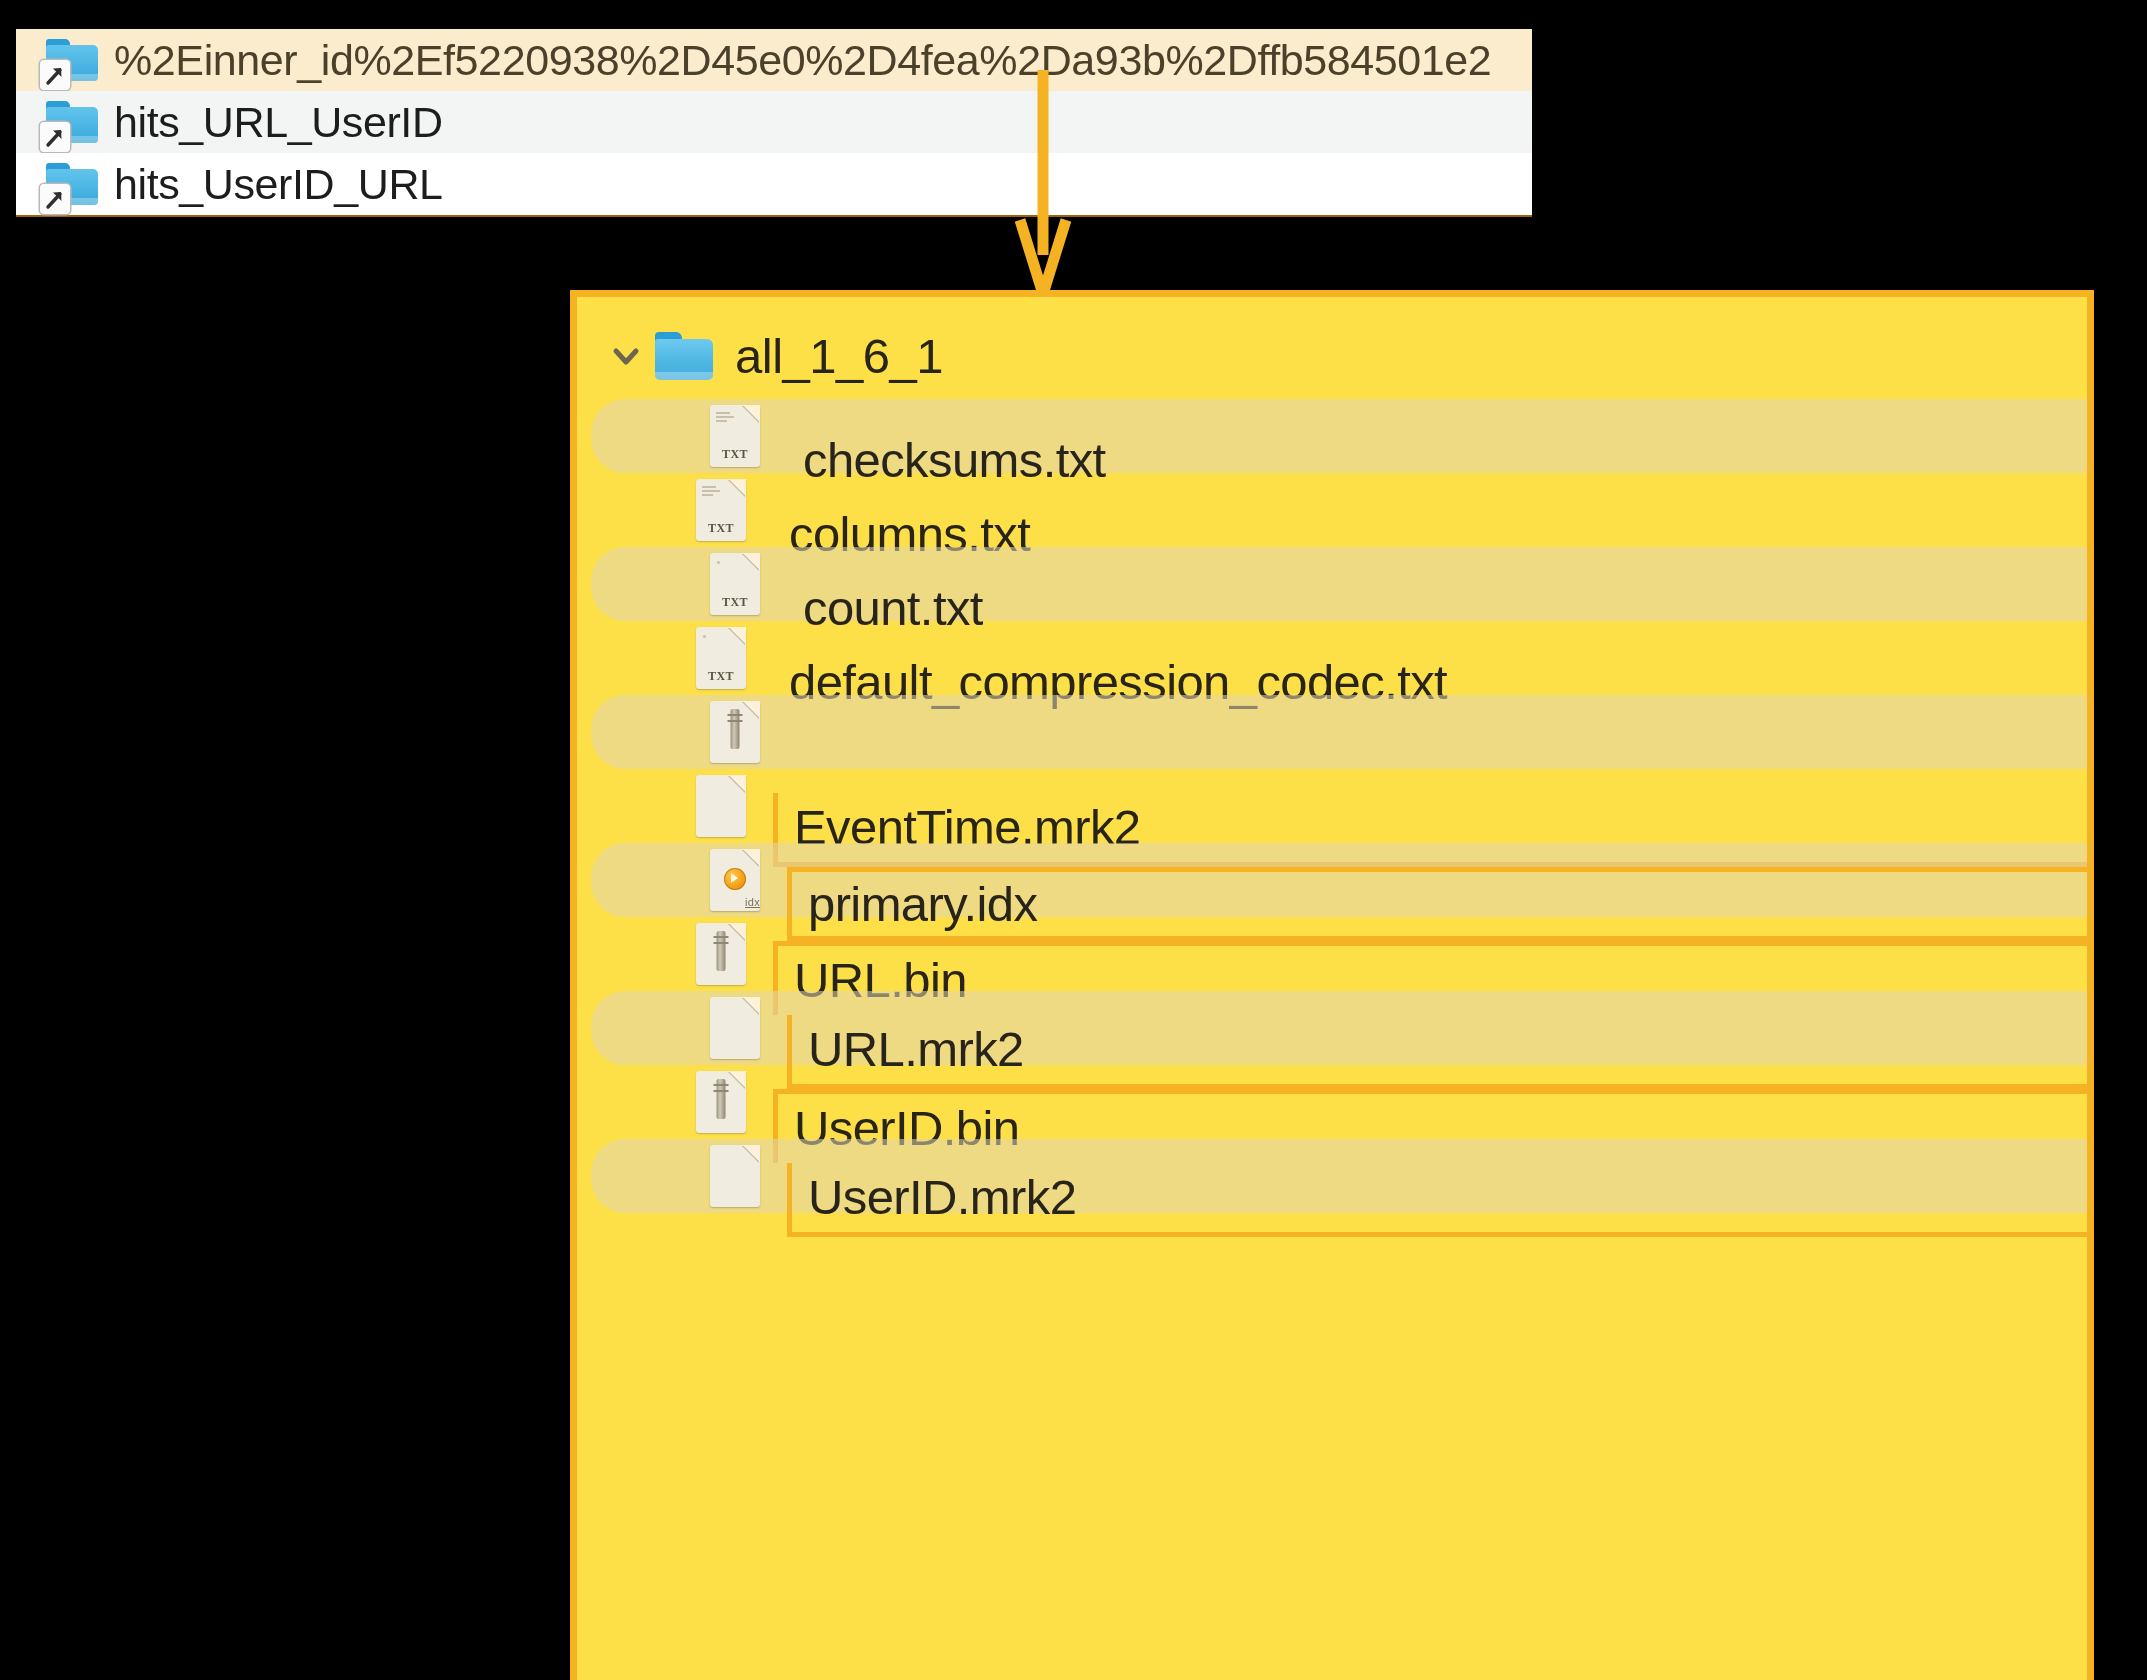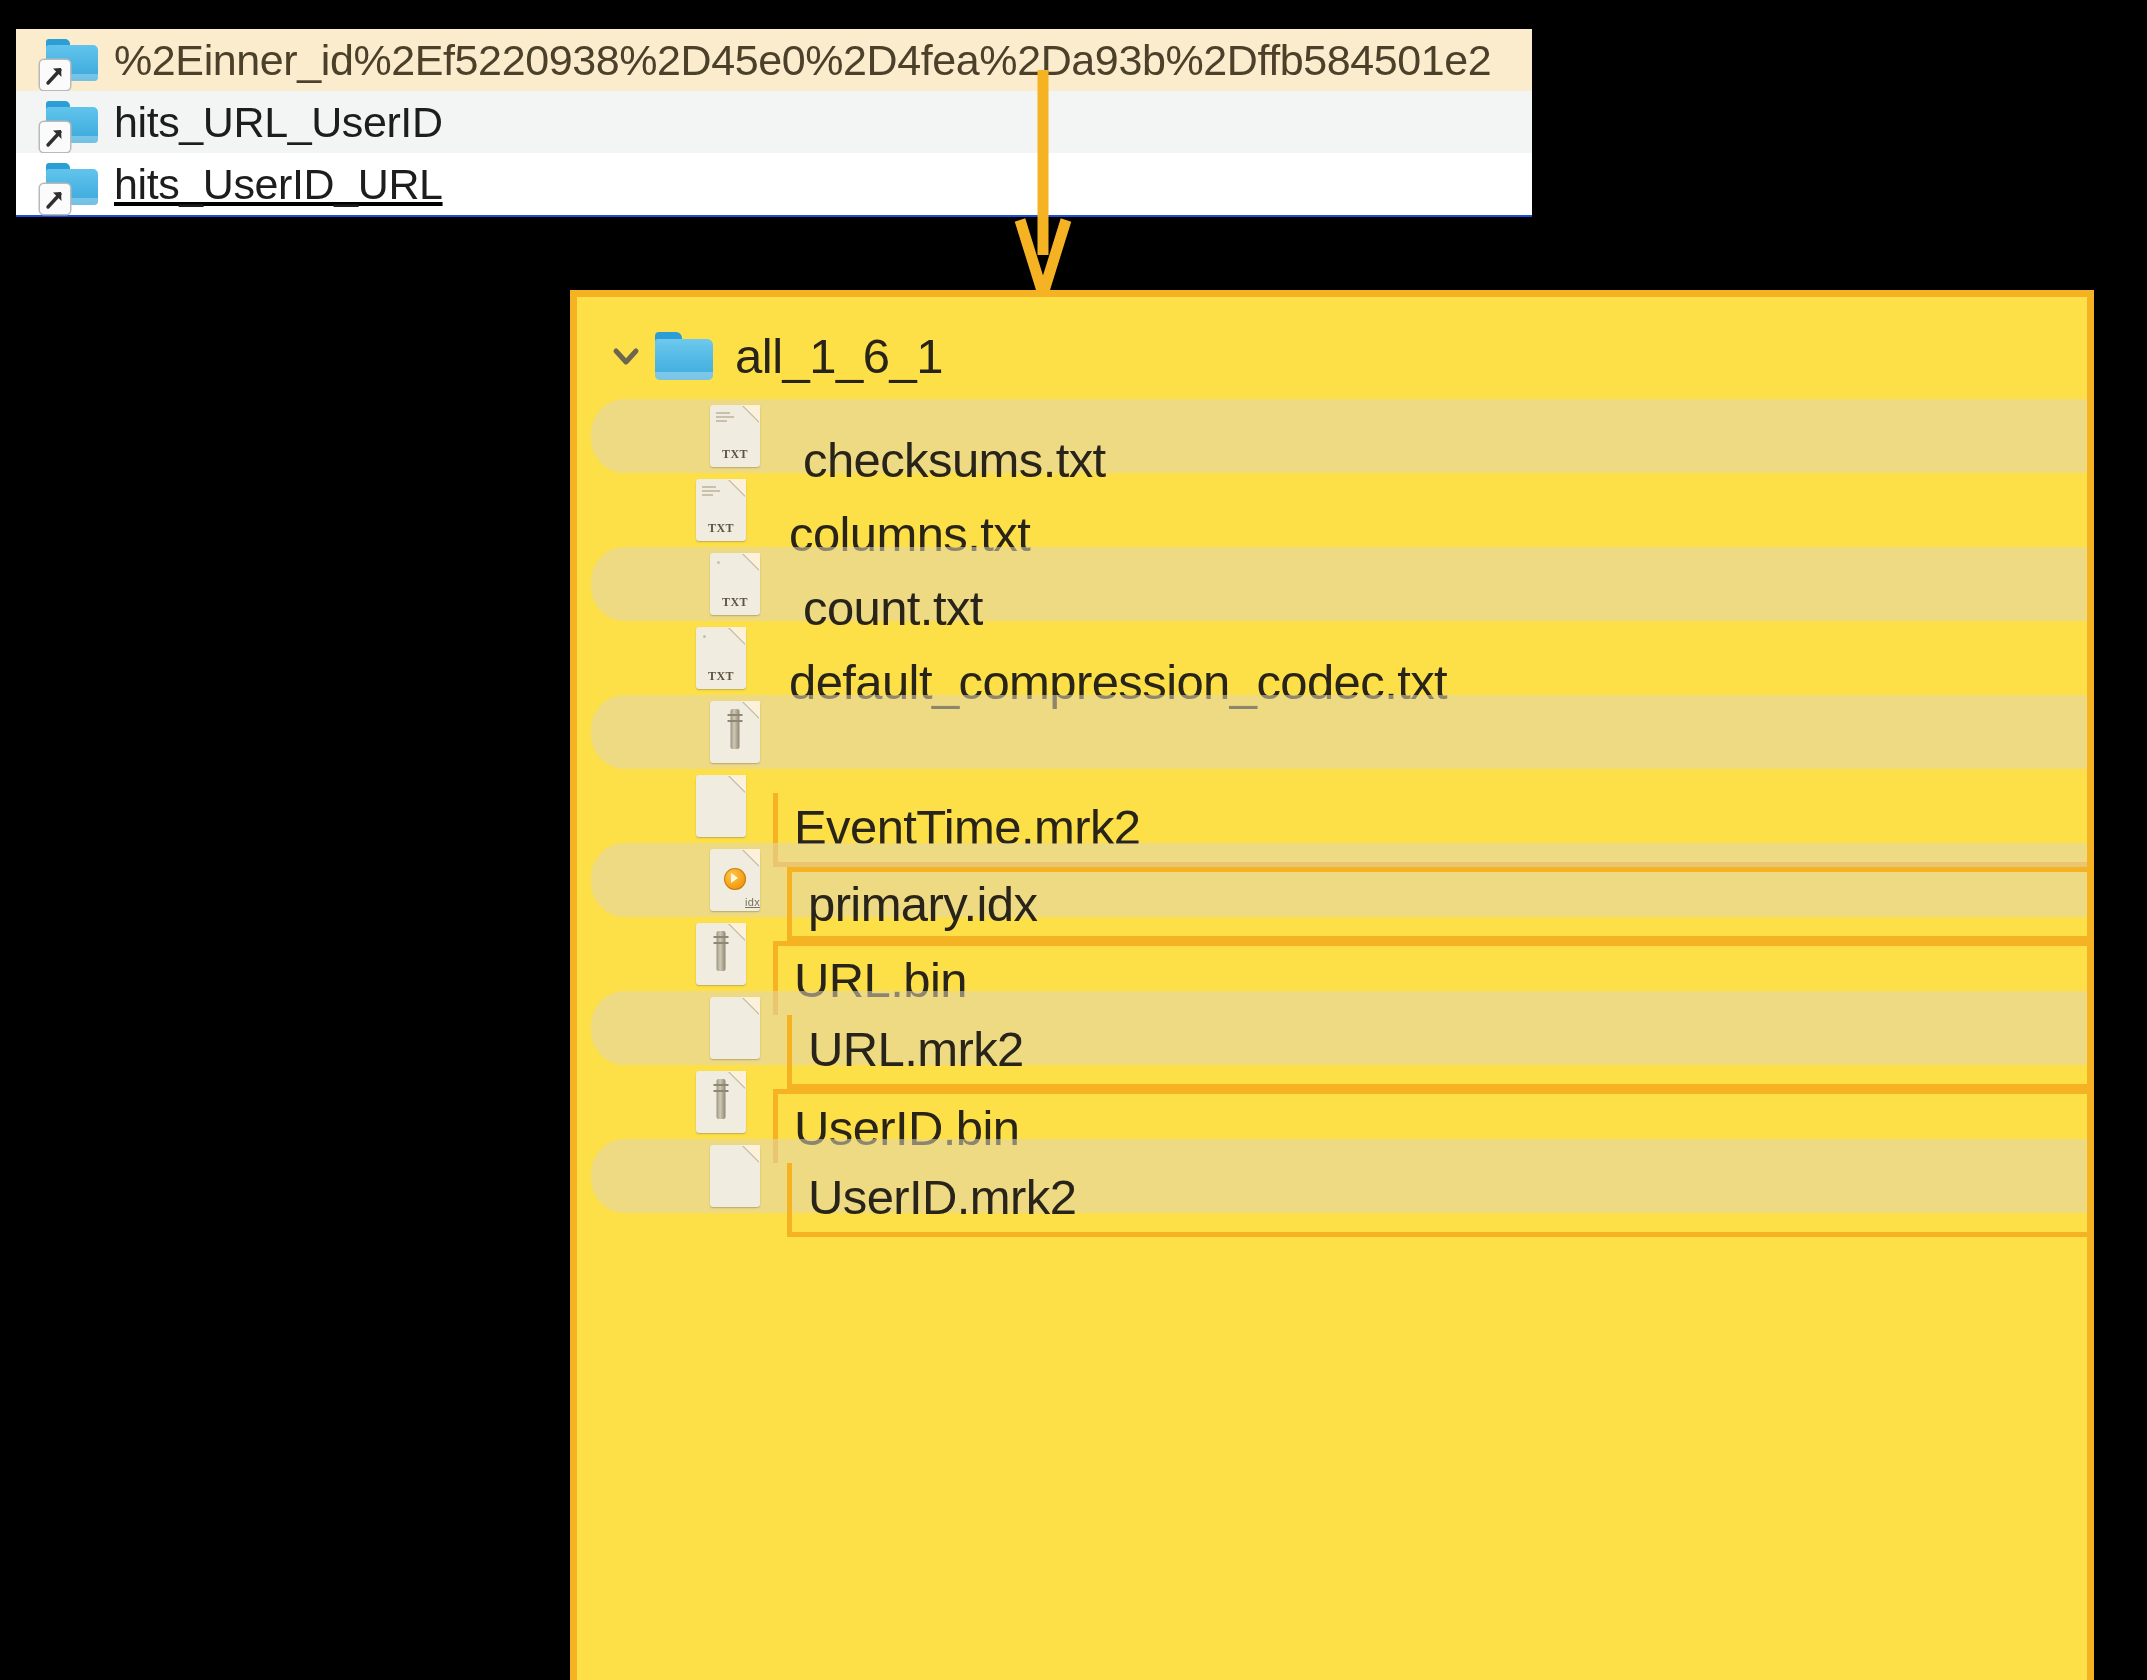--- a/index.html
+++ b/index.html
@@ -9,34 +9,34 @@
     font-family: "Liberation Sans", sans-serif;
     overflow: hidden;
   }
   #root { position: relative; width: 2147px; height: 1680px; }
 
   
   #symlink-panel {
     position: absolute;
     left: 16px; top: 29px;
     width: 1516px; height: 188px;
-    background: #1d4ed8;
+    background: #a16207;
     overflow: hidden;
   }
   .sl-row {
     position: relative;
     height: 62px;
     display: flex;
     align-items: center;
     padding-left: 30px;
     white-space: nowrap;
   }
   .sl-row.selected { background: #fbeccd; }
   .sl-row.alt      { background: #f2f5f4; }
-  .sl-row.plain    { background: #ffffff; text-decoration: underline; }
+  .sl-row.plain    { background: #ffffff; }
 
   .sl-label {
     font-size: 43px;
     letter-spacing: -0.4px;
     color: #1d1d1d;
   }
   .sl-row.selected .sl-label { color: #4b402a; }
 
   
   .folder-ico {

